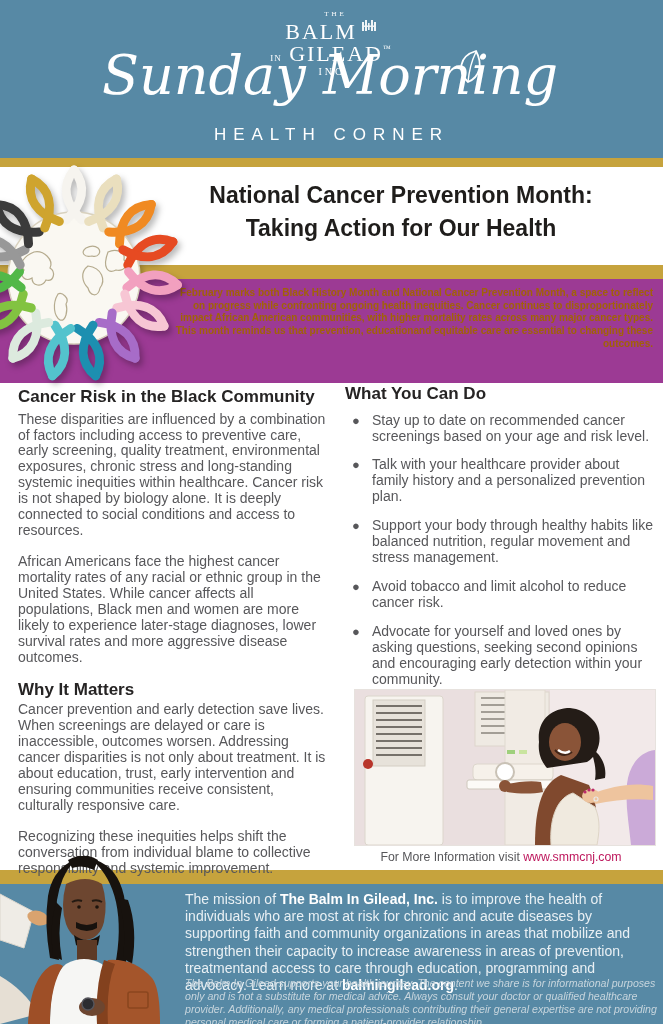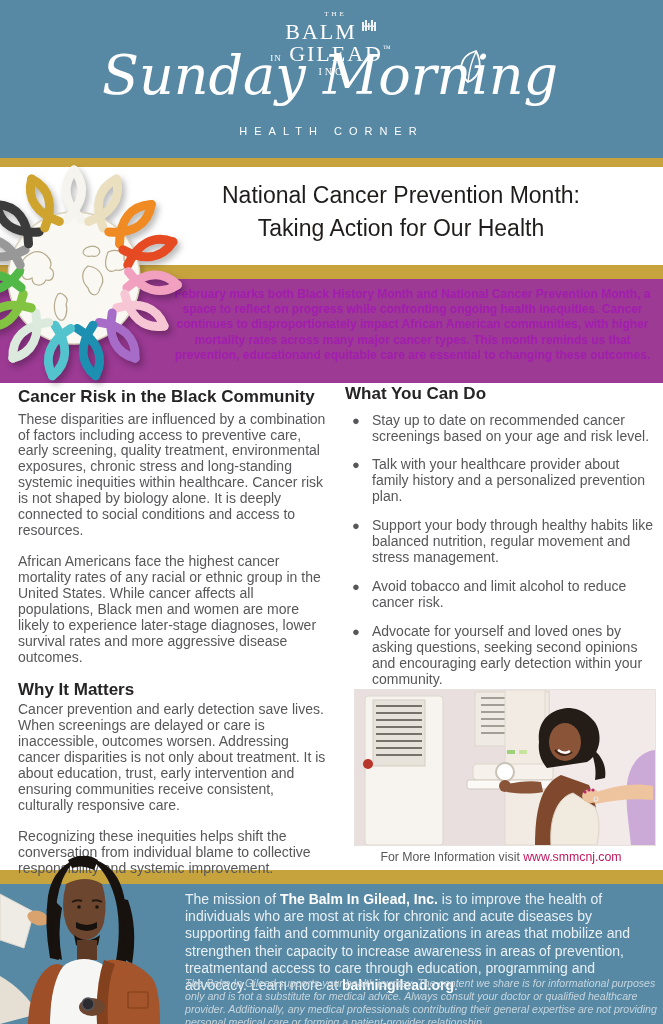--- a/index.html
+++ b/index.html
@@ -24,31 +24,31 @@
   .logo-row { font-size:22px; letter-spacing:2px; }
   .logo-mark { vertical-align:6px; margin-left:5px; }
   .logo-in { font-size:9px; letter-spacing:1px; }
   .logo-tm { font-size:8px; vertical-align:10px; }
   .logo-inc { display:block; font-size:10px; letter-spacing:3px; margin-top:2px; }
 
   .script-title { position:absolute; top:44px; left:30px; width:600px; text-align:center;
                   font-family:"DejaVu Serif", serif; font-style:italic; font-weight:400;
                   font-size:54px; color:#fff; z-index:1; }
   .health-corner { position:absolute; top:125px; left:0; right:0; text-align:center;
-                   color:#fff; font-size:11px; font-weight:500;
+                   color:#fff; font-size:17px; font-weight:500;
                    letter-spacing:7px; z-index:2; }
   .leaf { position:absolute; top:48px; left:455px; z-index:2; }
 
   
   .main-title { position:absolute; top:179px; left:160px; right:21px; text-align:center;
-                font-size:23px; font-weight:400; color:#1F1D1B; line-height:1.42; z-index:3; }
-
-  
-  .intro-text { position:absolute; top:287px; left:172px; right:10px; text-align:center;
-                color:#a21caf; font-size:12px; font-weight:600; line-height:1.27; z-index:3; }
+                font-size:23px; font-weight:700; color:#1F1D1B; line-height:1.42; z-index:3; }
+
+  
+  .intro-text { position:absolute; top:287px; left:172px; right:10px; text-align:right;
+                color:#a16207; font-size:10px; font-weight:600; line-height:1.27; z-index:3; }
 
   
   .ribbons { position:absolute; top:156px; left:-38px; width:250px; height:232px; z-index:5;
              filter:drop-shadow(3px 4px 3px rgba(0,0,0,.28)); }
 
   
   .col-left { position:absolute; top:387px; left:18px; width:311px;
               color:#57575A; font-size:14px; line-height:1.14; z-index:2; }
   .col-left h3, .col-right h3 { font-size:17px; font-weight:700; color:#262424; margin-bottom:5px; line-height:1.15; }
   .col-left p { margin-bottom:15px; }

